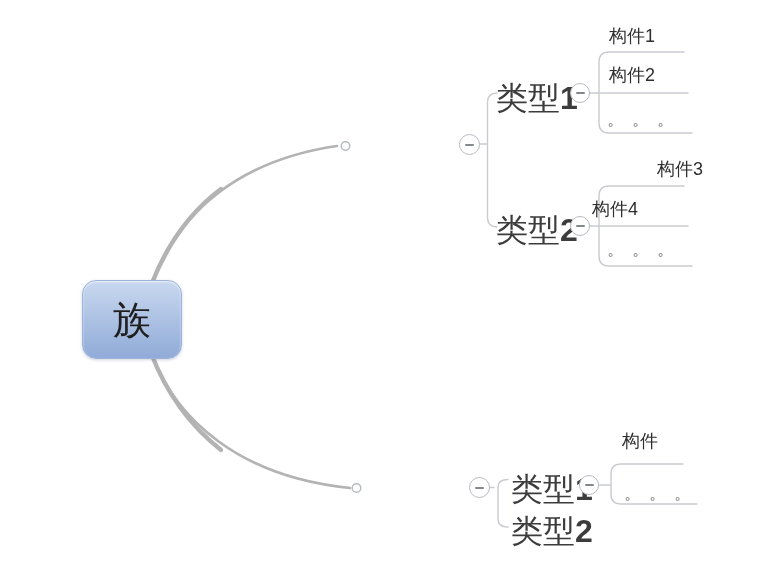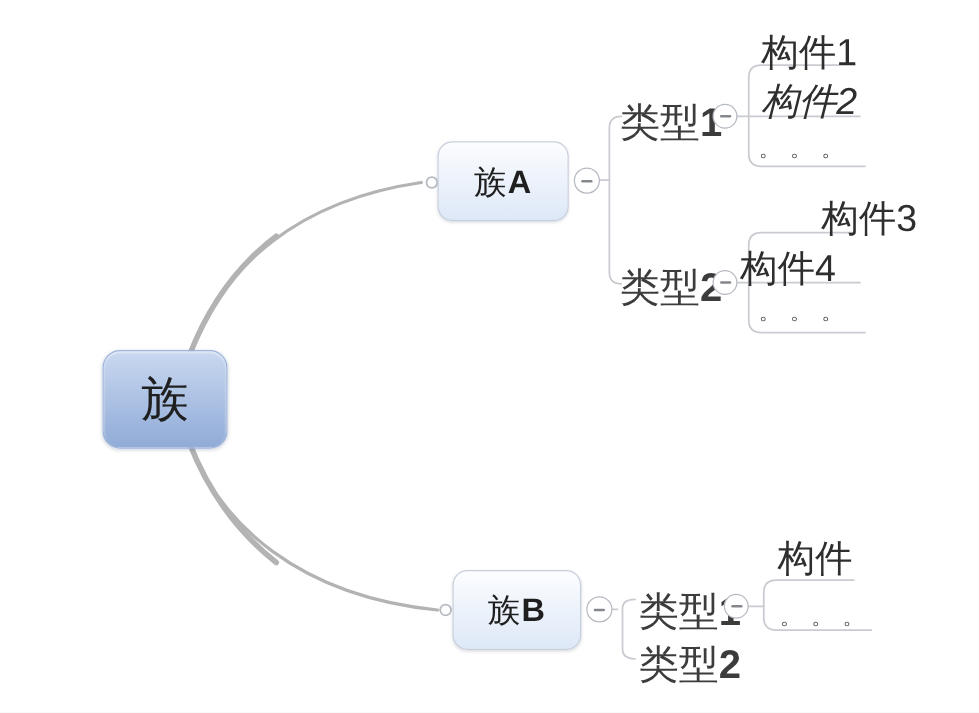--- a/index.html
+++ b/index.html
@@ -29,21 +29,21 @@
     border:1px solid var(--branch_border);
     box-shadow:0 1px 2px rgba(90,100,120,.18);
     display:flex;align-items:center;justify-content:center;cursor:default;
   }
   .branch-box .lbl{font-size:26px;color:var(--text_dark);line-height:1;letter-spacing:1px;}
   .topic-label{
     position:absolute;z-index:2;white-space:nowrap;line-height:1.15;
     color:var(--text_topic);cursor:default;
   }
   .type-label{font-size:32px;}
-  .item-label{font-size:30px;color:#2e2e2e;}
+  .item-label{font-size:18px;color:#2e2e2e;}
   .dots-label{font-size:17px;letter-spacing:8px;color:#444;}
   .mixed b{font-family:"Liberation Sans","DejaVu Sans",sans-serif;}
   .mixed-bold b{font-weight:700;}
   .mixed-norm b{font-weight:400;}
   .collapse-btn{
     position:absolute;z-index:3;border-radius:50%;
     background:#fff;border:1px solid var(--circle_border);
     display:flex;align-items:center;justify-content:center;cursor:pointer;
     box-sizing:border-box;
   }
@@ -76,46 +76,40 @@
     <path class="wire" d="M 508 479.5 Q 498 479.5 498 487 V 519 Q 498 527 508 527"></path>
 
     <path class="wire" d="M 599 485 H 611"></path>
     <path class="wire" d="M 683 464 H 621 Q 611 464 611 474 V 494 Q 611 504 621 504 H 697"></path>
   </svg>
 
   <div class="node root-box" style="left:82px;top:280px;">
     <span class="lbl">族</span>
   </div>
 
-  <div class="node branch-box" style="left:350px;top:113px;width:105px;height:64px;">
-    <span class="lbl mixed mixed-bold">族<b>A</b></span>
-  </div>
   <div class="collapse-btn" style="left:459px;top:134px;width:21px;height:21px;">
     <span class="minus-glyph"></span>
   </div>
 
   <div class="topic-label type-label mixed mixed-bold" style="left:496px;top:80px;">类型<b>1</b></div>
   <div class="collapse-btn" style="left:570px;top:83px;width:20px;height:20px;">
     <span class="minus-glyph"></span>
   </div>
   <div class="topic-label item-label mixed mixed-norm" style="left:609px;top:26px;">构件<b>1</b></div>
-  <div class="topic-label item-label mixed mixed-norm" style="left:609px;top:65px;font-style:italic;">构件<b>2</b></div>
+  <div class="topic-label item-label mixed mixed-norm" style="left:609px;top:65px;">构件<b>2</b></div>
   <div class="topic-label dots-label" style="left:607px;top:110px;">。。。</div>
 
   <div class="topic-label type-label mixed mixed-bold" style="left:496px;top:212px;">类型<b>2</b></div>
   <div class="collapse-btn" style="left:570px;top:216px;width:20px;height:20px;">
     <span class="minus-glyph"></span>
   </div>
   <div class="topic-label item-label mixed mixed-norm" style="left:609px;top:159px;margin-left:48px;">构件<b>3</b></div>
   <div class="topic-label item-label mixed mixed-norm" style="left:592px;top:199px;">构件<b>4</b></div>
   <div class="topic-label dots-label" style="left:607px;top:240px;">。。。</div>
 
-  <div class="node branch-box" style="left:362px;top:456px;width:103px;height:64px;">
-    <span class="lbl mixed mixed-bold">族<b>B</b></span>
-  </div>
   <div class="collapse-btn" style="left:469px;top:477px;width:21px;height:21px;">
     <span class="minus-glyph"></span>
   </div>
 
   <div class="topic-label type-label mixed mixed-bold" style="left:511px;top:471px;">类型<b>1</b></div>
   <div class="collapse-btn" style="left:579px;top:475px;width:20px;height:20px;">
     <span class="minus-glyph"></span>
   </div>
   <div class="topic-label item-label mixed mixed-norm" style="left:622px;top:431px;">构件</div>
   <div class="topic-label dots-label" style="left:624px;top:484px;">。。。</div>

